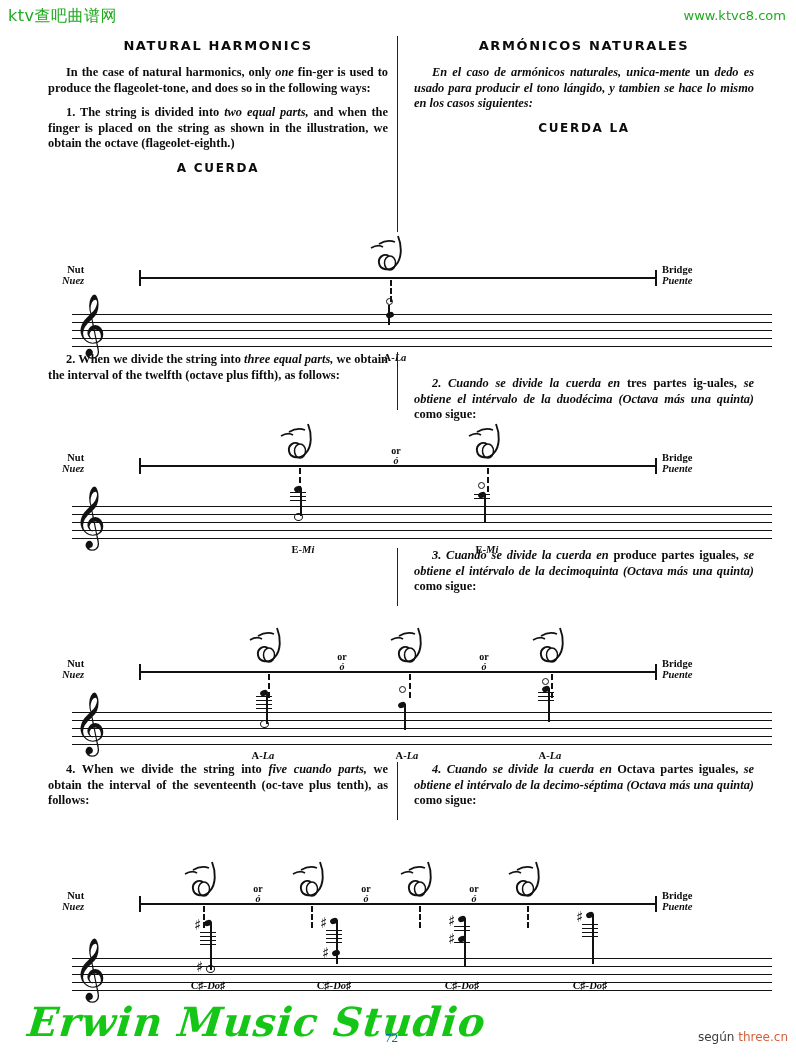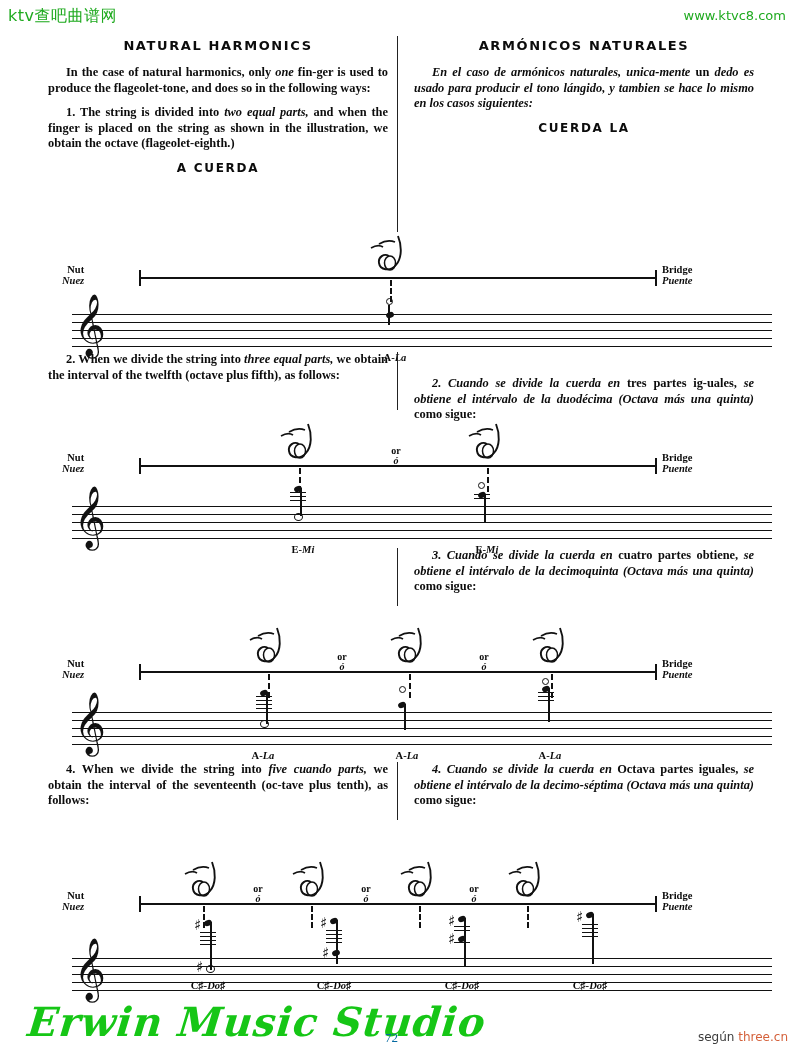--- a/index.html
+++ b/index.html
@@ -246,21 +246,21 @@
       <div class="ledger" style="left:402px;top:-12px;width:16px;"></div>
       <div class="ledger" style="left:402px;top:-8px;width:16px;"></div>
       <div class="nh-fill" style="left:406px;top:-14px;"></div>
       <div class="stem" style="left:412px;top:-12px;height:28px;"></div>
     </div>
     <div class="notelabel" style="left:268px;top:120px;width:70px;">E‑<span class="sp">Mi</span></div>
     <div class="notelabel" style="left:452px;top:120px;width:70px;">E‑<span class="sp">Mi</span></div>
   </div>
 
   <div class="col col-r" style="top:548px;">
-    <p class="para es"><span class="ind"></span><span class="num">3.</span> Cuando se divide la cuerda en <span class="up">cuatro partes obtiene,</span> se obtiene el intérvalo de la decimoquinta (Octava más una quinta) <span class="up">como sigue:</span></p>
+    <p class="para es"><span class="ind"></span><span class="num">3.</span> Cuando se divide la cuerda en <span class="up">produce partes iguales,</span> se obtiene el intérvalo de la decimoquinta (Octava más una quinta) <span class="up">como sigue:</span></p>
   </div>
   <div class="divider" style="left:397px;top:548px;height:58px;"></div>
 
   <div class="illus" style="top:618px;height:132px;">
     <div class="lbl-nut" style="left:62px;top:40px;">
       <span>Nut</span><br><span class="sp">Nuez</span>
     </div>
     <div class="endcap" style="left:139px;top:46px;height:16px;"></div>
     <div class="stringline" style="left:139px;top:53px;width:517px;"></div>
     <div class="endcap" style="left:655px;top:46px;height:16px;"></div>

